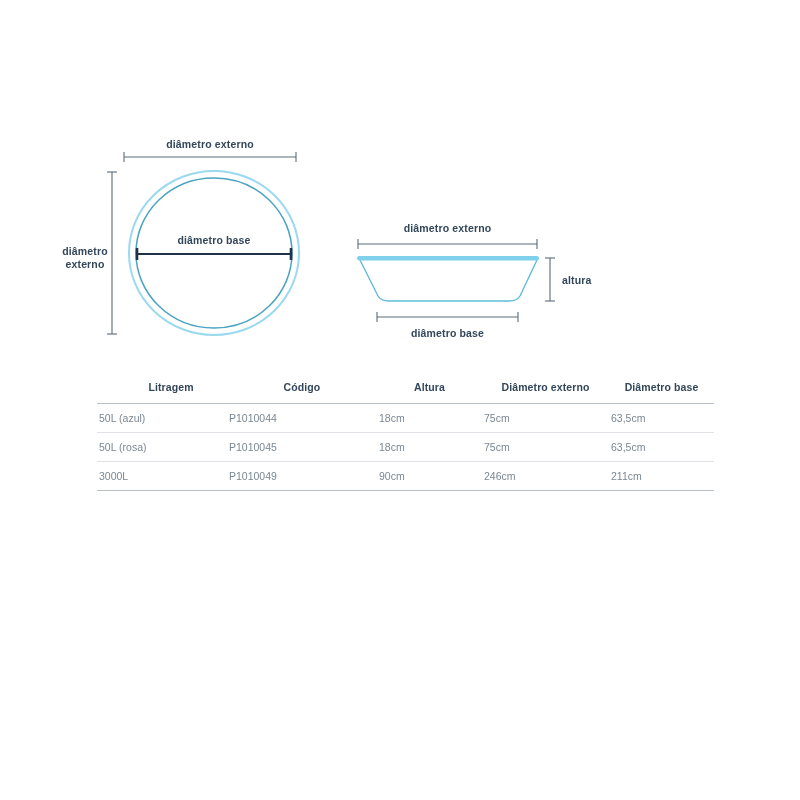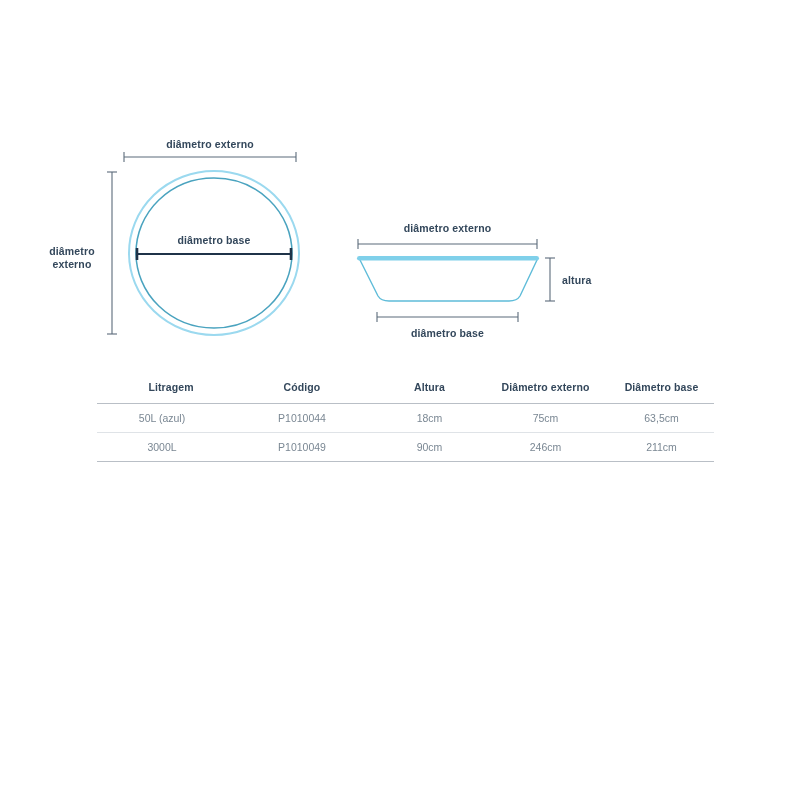--- a/index.html
+++ b/index.html
@@ -71,21 +71,21 @@
     letter-spacing: 0.1px;
     border-bottom: 1.6px solid #b9bfc6;
     white-space: nowrap;
   }
   table.spec-table th.col-litragem { text-align: center; padding-left: 20px; }
   table.spec-table th.col-codigo   { }
   table.spec-table td {
     font-size: 10.5px;
     color: #7a8793;
     padding: 8px 2px 8px 2px;
-    text-align: center;
+    text-align: left;
     border-bottom: 1px solid #dfe3e7;
     white-space: nowrap;
   }
   table.spec-table tr.last-row td {
     border-bottom: 1.6px solid #b9bfc6;
   }
   col.c-litragem { width: 130px; }
   col.c-codigo   { width: 150px; }
   col.c-altura   { width: 105px; }
   col.c-dext     { width: 127px; }
@@ -140,21 +140,21 @@
 
       <g>
         <line x1="377" y1="317" x2="518" y2="317" stroke="#5b6b7a" stroke-width="1.1"></line>
         <line x1="377" y1="312" x2="377" y2="322" stroke="#5b6b7a" stroke-width="1.1"></line>
         <line x1="518" y1="312" x2="518" y2="322" stroke="#5b6b7a" stroke-width="1.1"></line>
       </g>
     </svg>
 
     <div class="dim-label center" style="left:124px; top:138px; width:172px;">diâmetro externo</div>
 
-    <div class="dim-label center" style="left:38px; top:245px; width:68px;"><span>diâmetro</span><br><span>externo</span></div>
+    <div class="dim-label center" style="left:51px; top:245px; width:68px;"><span>diâmetro</span><br><span>externo</span></div>
 
     <div class="dim-label center" style="left:137px; top:234px; width:154px;">diâmetro base</div>
 
     <div class="dim-label center" style="left:358px; top:222px; width:179px;">diâmetro externo</div>
 
     <div class="dim-label" style="left:562px; top:274px;">altura</div>
 
     <div class="dim-label center" style="left:377px; top:327px; width:141px;">diâmetro base</div>
   </div>
 
@@ -177,20 +177,27 @@
         </tr>
       </thead>
       <tbody id="spec-table-body">
           <tr>
             <td>50L (azul)</td>
             <td>P1010044</td>
             <td>18cm</td>
             <td>75cm</td>
             <td>63,5cm</td>
           </tr>
+          <tr>
+            <td>50L (rosa)</td>
+            <td>P1010045</td>
+            <td>18cm</td>
+            <td>75cm</td>
+            <td>63,5cm</td>
+          </tr>
           <tr class="last-row">
             <td>3000L</td>
             <td>P1010049</td>
             <td>90cm</td>
             <td>246cm</td>
             <td>211cm</td>
           </tr>
         </tbody>
     </table>
   </div>

